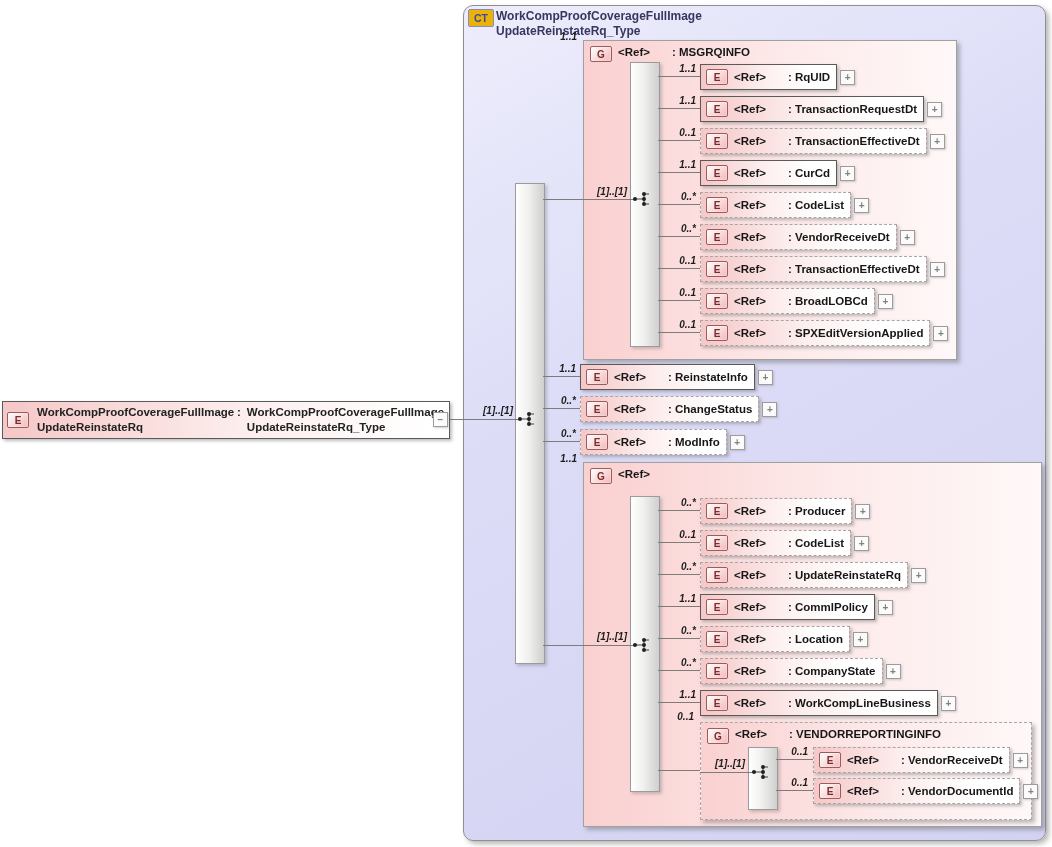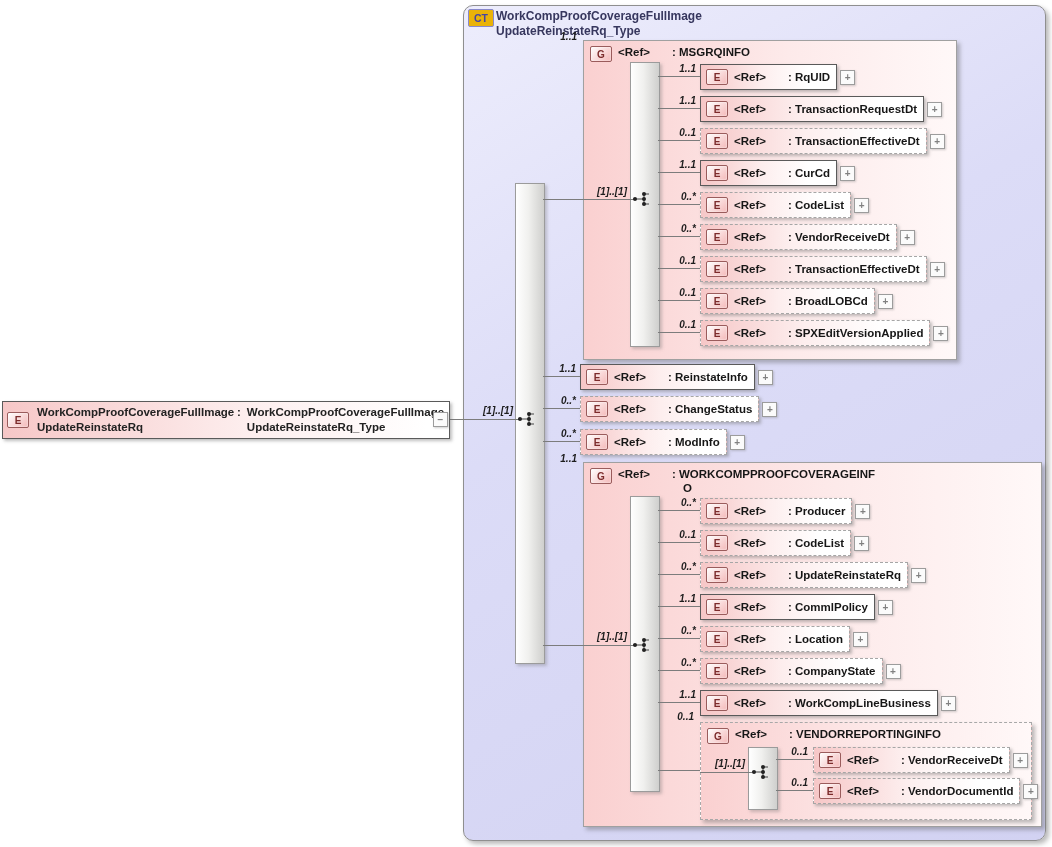--- a/index.html
+++ b/index.html
@@ -76,21 +76,20 @@
       <span class="badge-g">G</span>
       <span class="ref">&lt;Ref&gt;</span>
       <span class="gname">: MSGRQINFO</span>
     </div>
   </div>
 
   <div class="group" style="left:583px;top:462px;width:457px;height:363px;">
     <div class="ghead">
       <span class="badge-g">G</span>
       <span class="ref">&lt;Ref&gt;</span>
-      <span class="gname"><span class="l1">: WORKCOMPPROOFCOVERAGEINF</span><br><span class="l2">O</span></span>
     </div>
   </div>
 
   <div class="group dashed" style="left:700px;top:722px;width:330px;height:96px;">
     <div class="ghead">
       <span class="badge-g">G</span>
       <span class="ref">&lt;Ref&gt;</span>
       <span class="gname">: VENDORREPORTINGINFO</span>
     </div>
   </div>

